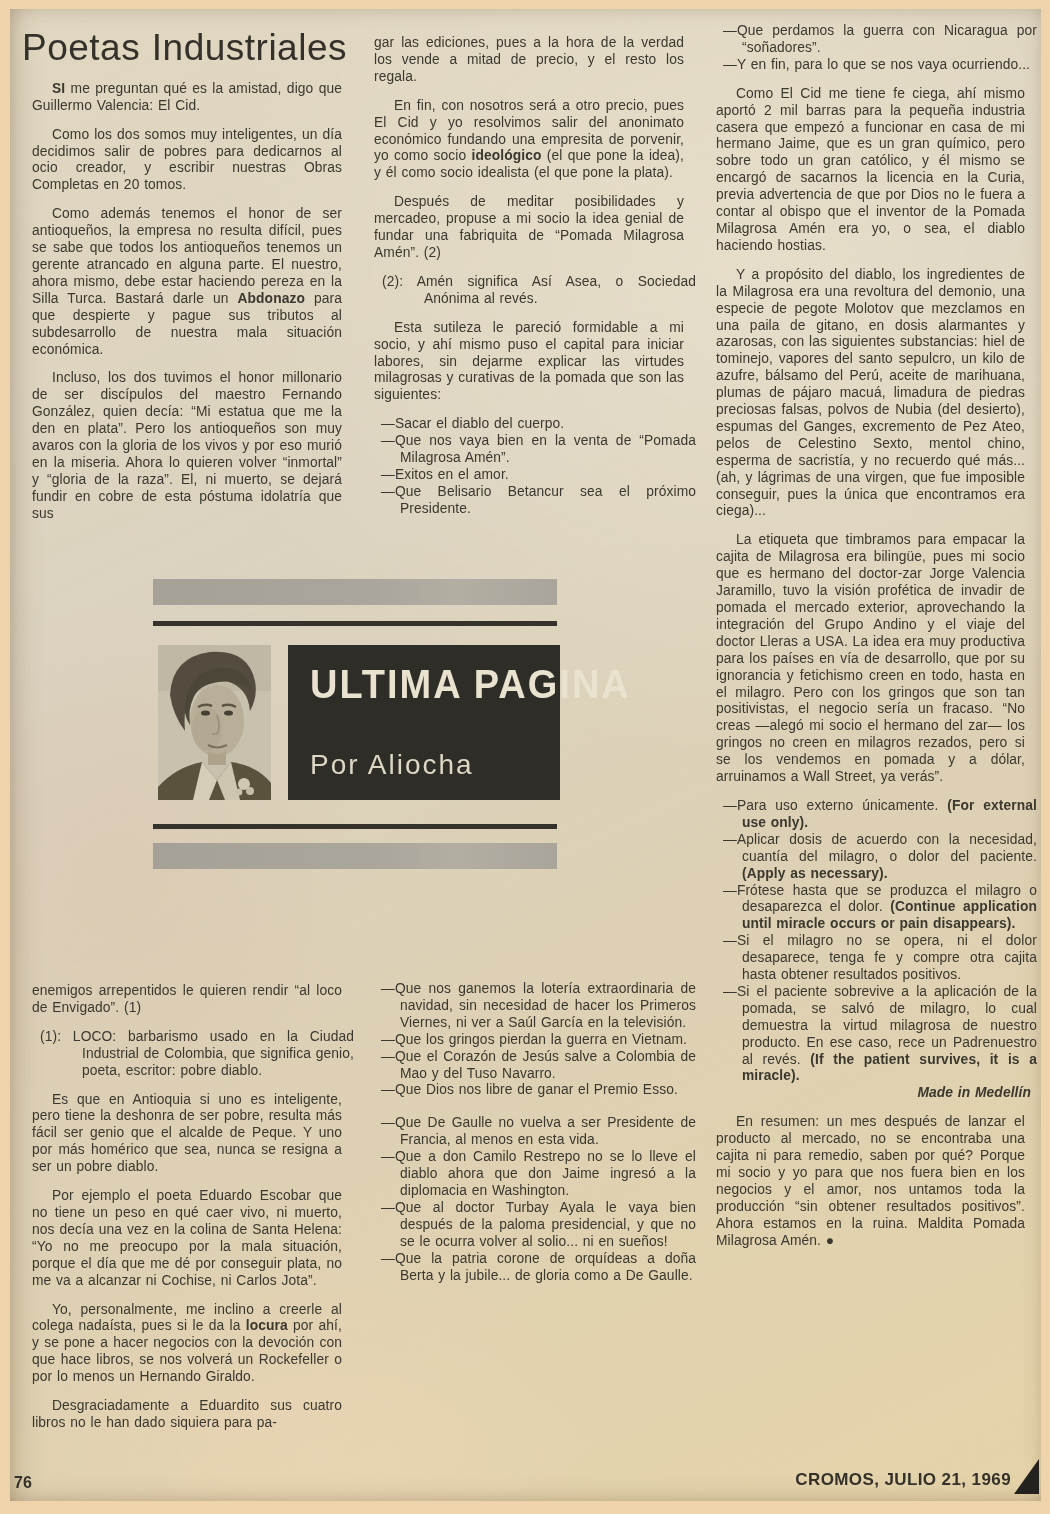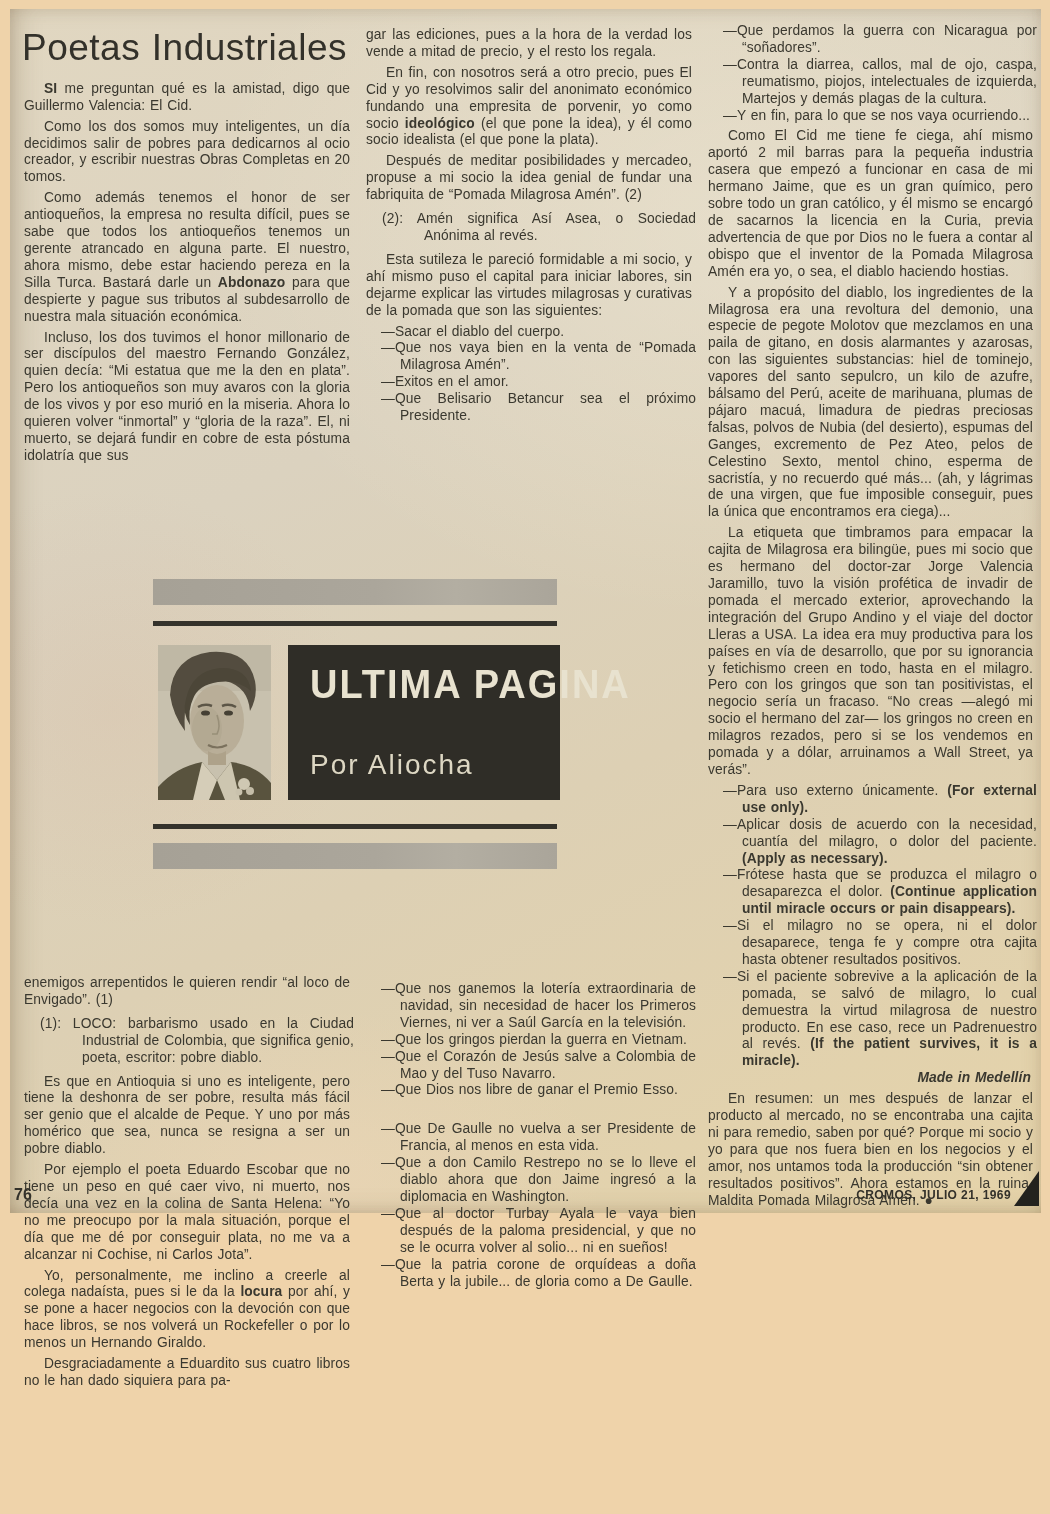--- a/index.html
+++ b/index.html
@@ -2,21 +2,21 @@
 <html lang="es"><head>
 <meta charset="utf-8">
 <style>
   html,body{margin:0;padding:0;}
   body{
     width:1050px;height:1514px;position:relative;overflow:hidden;
     background:#efd3aa;
     font-family:"Liberation Sans",sans-serif;
   }
   .paper{
-    position:absolute;left:10px;top:9px;width:1031px;height:1204px;
+    position:absolute;left:10px;top:9px;width:1031px;height:1492px;
     background:
       radial-gradient(90% 55% at 72% 18%, rgba(255,248,226,.30), transparent 60%),
       radial-gradient(34% 26% at 10% 58%, rgba(212,170,150,.16), transparent 70%),
       radial-gradient(40% 20% at 30% 97%, rgba(240,215,185,.45), transparent 70%),
       linear-gradient(155deg,#e1d7c1 0%,#dbd2bf 35%,#ddd0b4 62%,#e5d3a9 100%);
     box-shadow:
       inset 22px 0 30px -22px rgba(95,70,40,.38),
       inset -12px 0 22px -14px rgba(95,70,40,.20),
       inset 0 -16px 26px -18px rgba(95,70,40,.28),
       inset 0 14px 22px -16px rgba(95,70,40,.18);
@@ -27,24 +27,24 @@
   }
   .col1-top{left:10px;top:20px;width:334px;}
   .col1-bottom{left:10px;top:962px;width:334px;}
   .col2-top{left:352px;top:14px;width:334px;}
   .col2-bottom{left:352px;top:972px;width:334px;}
   .col3{left:694px;top:14px;width:333px;}
   h1{
     font-size:37px;font-weight:normal;letter-spacing:.5px;color:#33312a;
     margin:0 0 13px 2px;line-height:1.05;text-align:left;
   }
-  .para{margin:4px;text-indent:20px;}
+  .para{margin:12px;text-indent:20px;}
   .ni{text-indent:0;}
   .item{margin:0;padding-left:38px;text-indent:-19px;}
-  .g{margin-top:22px;}
+  .g{margin-top:16px;}
   .fnote{font-weight:normal;margin:7px 0;padding-left:62px;text-indent:-42px;}
   .b{font-weight:bold;}
   .made{font-weight:bold;text-align:right;padding-right:6px;margin:0;font-style:italic;}
   
   .feature{position:absolute;left:143px;top:570px;width:407px;height:292px;}
   .bar{position:absolute;left:0;width:404px;height:26px;
        background:linear-gradient(90deg,#a6a196 0%,#aba69b 55%,#b3aea2 75%,#aaa59a 100%);}
   .bar-top{top:0;}
   .bar-bottom{top:264px;}
   .rule{position:absolute;left:0;width:404px;height:5px;background:#34322b;}
@@ -61,21 +61,21 @@
     position:absolute;left:22px;top:16px;font-size:38px;font-weight:bold;
     letter-spacing:2px;color:#e8e2cf;white-space:nowrap;transform:scaleY(1.08);transform-origin:top left;
   }
   .fb{
     position:absolute;left:22px;top:104px;font-size:28px;letter-spacing:2px;color:#ddd7c3;
   }
   .footer-left{
     position:absolute;left:4px;bottom:9px;font-size:16px;font-weight:bold;color:#33312a;
   }
   .footer-right{
-    position:absolute;right:30px;bottom:11px;font-size:12px;font-weight:bold;
+    position:absolute;right:30px;bottom:11px;font-size:17px;font-weight:bold;
     letter-spacing:.4px;color:#33312a;
   }
   .corner-triangle{
     position:absolute;right:2px;bottom:7px;width:0;height:0;
     border-bottom:35px solid #23221e;border-left:25px solid transparent;
   }
 </style>
 </head>
 <body>
 
@@ -153,21 +153,20 @@
     <p class="item"><span>—Que el Corazón de Jesús salve a Colombia de Mao y del Tuso Navarro.</span></p>
     <p class="item"><span>—Que Dios nos libre de ganar el Premio Esso.</span></p>
     <p class="item g"><span>—Que De Gaulle no vuelva a ser Presidente de Francia, al menos en esta vida.</span></p>
     <p class="item"><span>—Que a don Camilo Restrepo no se lo lleve el diablo ahora que don Jaime ingresó a la diplomacia en Washington.</span></p>
     <p class="item"><span>—Que al doctor Turbay Ayala le vaya bien después de la paloma presidencial, y que no se le ocurra volver al solio... ni en sueños!</span></p>
     <p class="item"><span>—Que la patria corone de orquídeas a doña Berta y la jubile... de gloria como a De Gaulle.</span></p>
   </section>
 
   <section class="col col3">
     <p class="item"><span>—Que perdamos la guerra con Nicaragua por “soñadores”.</span></p>
-    <p class="item"><span>—Contra la diarrea, callos, mal de ojo, caspa, reumatismo, piojos, intelectuales de izquierda, Martejos y demás plagas de la cultura.</span></p>
     <p class="item"><span>—Y en fin, para lo que se nos vaya ocurriendo...</span></p>
     <p class="para"><span>Como El Cid me tiene fe ciega, ahí mismo aportó 2 mil barras para la pequeña industria casera que empezó a funcionar en casa de mi hermano Jaime, que es un gran químico, pero sobre todo un gran católico, y él mismo se encargó de sacarnos la licencia en la Curia, previa advertencia de que por Dios no le fuera a contar al obispo que el inventor de la Pomada Milagrosa Amén era yo, o sea, el diablo haciendo hostias.</span></p>
     <p class="para"><span>Y a propósito del diablo, los ingredientes de la Milagrosa era una revoltura del demonio, una especie de pegote Molotov que mezclamos en una paila de gitano, en dosis alarmantes y azarosas, con las siguientes substancias: hiel de tominejo, vapores del santo sepulcro, un kilo de azufre, bálsamo del Perú, aceite de marihuana, plumas de pájaro macuá, limadura de piedras preciosas falsas, polvos de Nubia (del desierto), espumas del Ganges, excremento de Pez Ateo, pelos de Celestino Sexto, mentol chino, esperma de sacristía, y no recuerdo qué más... (ah, y lágrimas de una virgen, que fue imposible conseguir, pues la única que encontramos era ciega)...</span></p>
     <p class="para"><span>La etiqueta que timbramos para empacar la cajita de Milagrosa era bilingüe, pues mi socio que es hermano del doctor-zar Jorge Valencia Jaramillo, tuvo la visión profética de invadir de pomada el mercado exterior, aprovechando la integración del Grupo Andino y el viaje del doctor Lleras a USA. La idea era muy productiva para los países en vía de desarrollo, que por su ignorancia y fetichismo creen en todo, hasta en el milagro. Pero con los gringos que son tan positivistas, el negocio sería un fracaso. “No creas —alegó mi socio el hermano del zar— los gringos no creen en milagros rezados, pero si se los vendemos en pomada y a dólar, arruinamos a Wall Street, ya verás”.</span></p>
     <p class="item"><span>—Para uso externo únicamente. </span><span class="b">(For external use only).</span></p>
     <p class="item"><span>—Aplicar dosis de acuerdo con la necesidad, cuantía del milagro, o dolor del paciente. </span><span class="b">(Apply as necessary).</span></p>
     <p class="item"><span>—Frótese hasta que se produzca el milagro o desaparezca el dolor. </span><span class="b">(Continue application until miracle occurs or pain disappears).</span></p>
     <p class="item"><span>—Si el milagro no se opera, ni el dolor desaparece, tenga fe y compre otra cajita hasta obtener resultados positivos.</span></p>
     <p class="item"><span>—Si el paciente sobrevive a la aplicación de la pomada, se salvó de milagro, lo cual demuestra la virtud milagrosa de nuestro producto. En ese caso, rece un Padrenuestro al revés. </span><span class="b">(If the patient survives, it is a miracle).</span></p>
     <p class="made"><span class="b">Made in Medellín</span></p>

